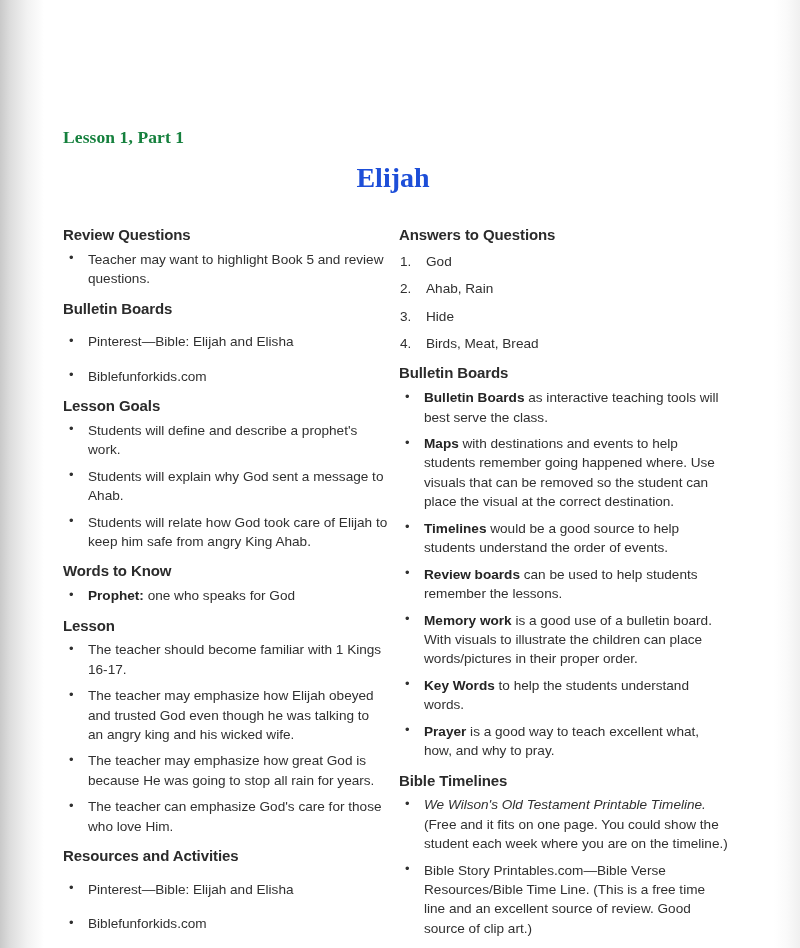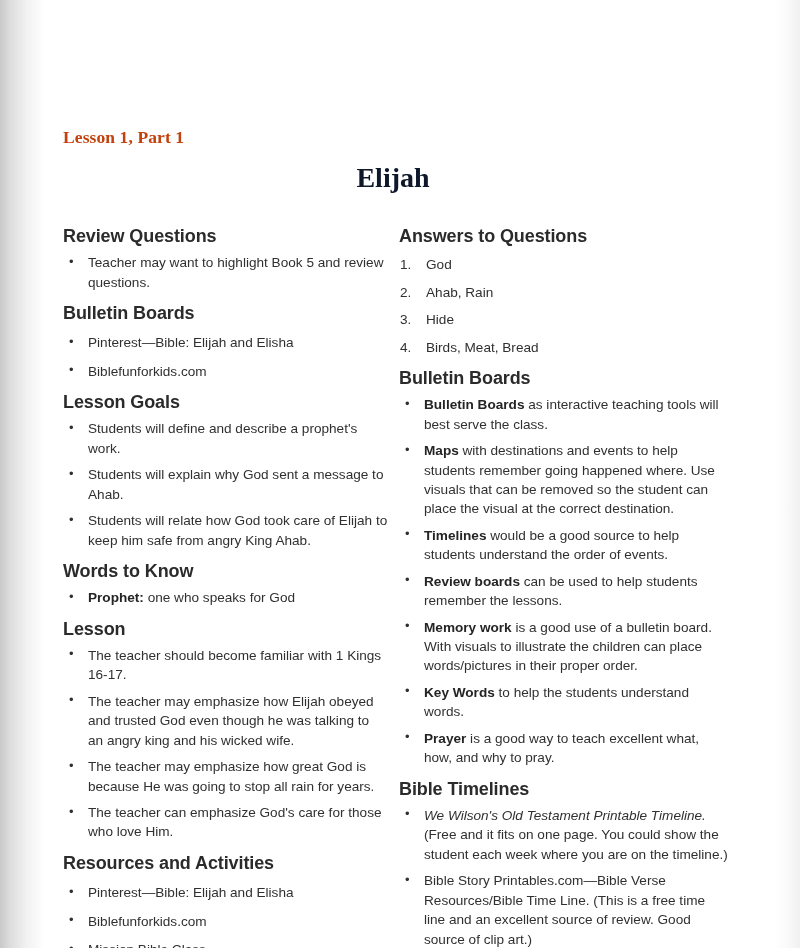--- a/index.html
+++ b/index.html
@@ -35,54 +35,54 @@
   }
 
   .lesson-label {
     position: absolute;
     left: 63px;
     top: 127px;
     font-family: "Liberation Serif", serif;
     font-weight: bold;
     font-size: 17.5px;
     letter-spacing: 0.1px;
-    color: #c2410c;
+    color: #15803d;
   }
 
   .doc-title {
     position: absolute;
     left: 0;
     top: 162px;
     width: 786px;
     text-align: center;
     font-family: "Liberation Serif", serif;
     font-weight: bold;
     font-size: 28px;
-    color: #0f172a;
+    color: #1d4ed8;
   }
 
   .columns {
     position: absolute;
     left: 0;
     top: 226px;
     width: 800px;
   }
 
   .col {
     position: absolute;
     top: 0;
   }
   .col-left  { left: 63px;  width: 325px; }
   .col-right { left: 399px; width: 330px; }
 
   h2.section-heading {
     margin: 0 0 3px 0;
     font-family: "Liberation Sans", sans-serif;
     font-weight: bold;
-    font-size: 18px;
+    font-size: 15px;
     line-height: 1.18;
     color: #2b2b2b;
     letter-spacing: -0.1px;
   }
   .section + .section { margin-top: 11px; }
 
   ul.list, ol.list {
     margin: 0;
     padding: 0;
     list-style: none;
@@ -113,21 +113,21 @@
   }
   li.item.numbered .num {
     position: absolute;
     left: 1px;
     top: 0;
     font-size: 13.6px;
     color: #303030;
   }
 
   
-  .tight li.item { margin-top: 9px; }
+  .tight li.item { margin-top: 15px; }
   .tight li.item:first-child { }
 
   .lead { font-weight: bold; color: #242424; }
   .ital { font-style: italic; }
 </style>
 </head>
 <body>
 
 <div class="page">
 

